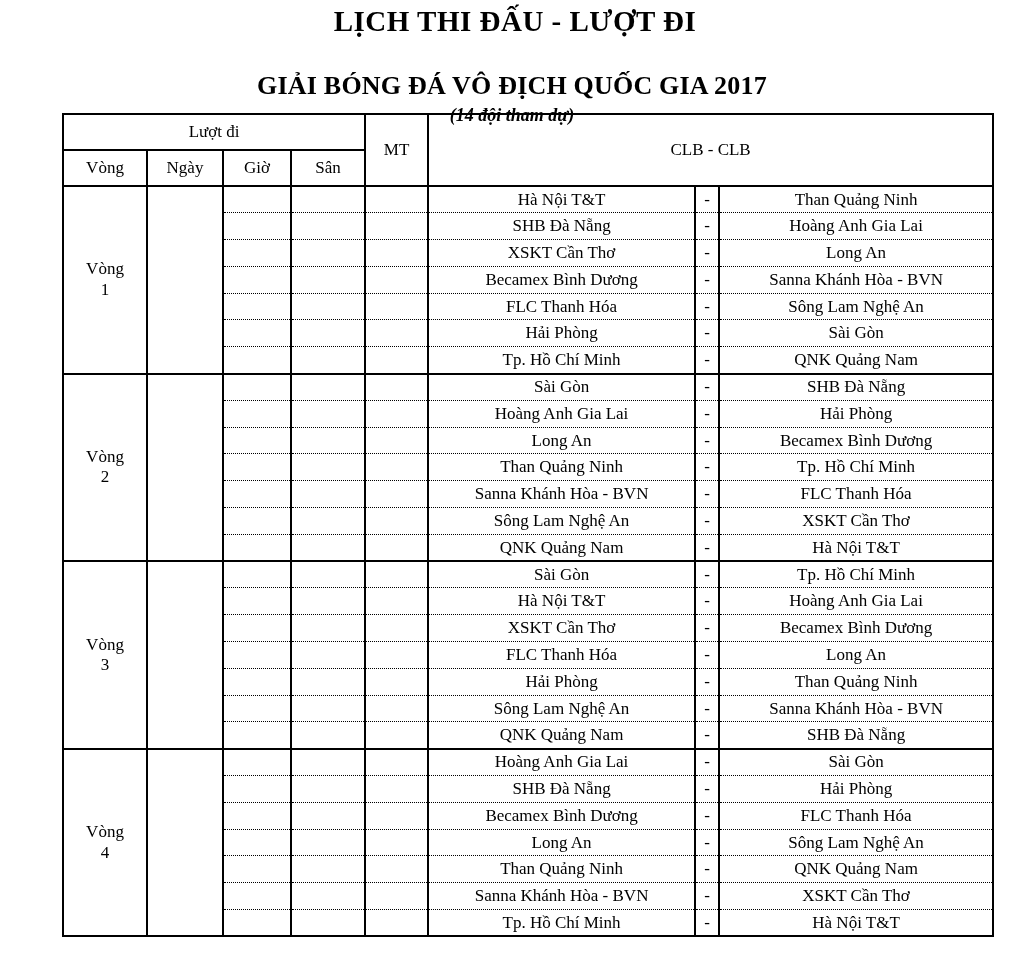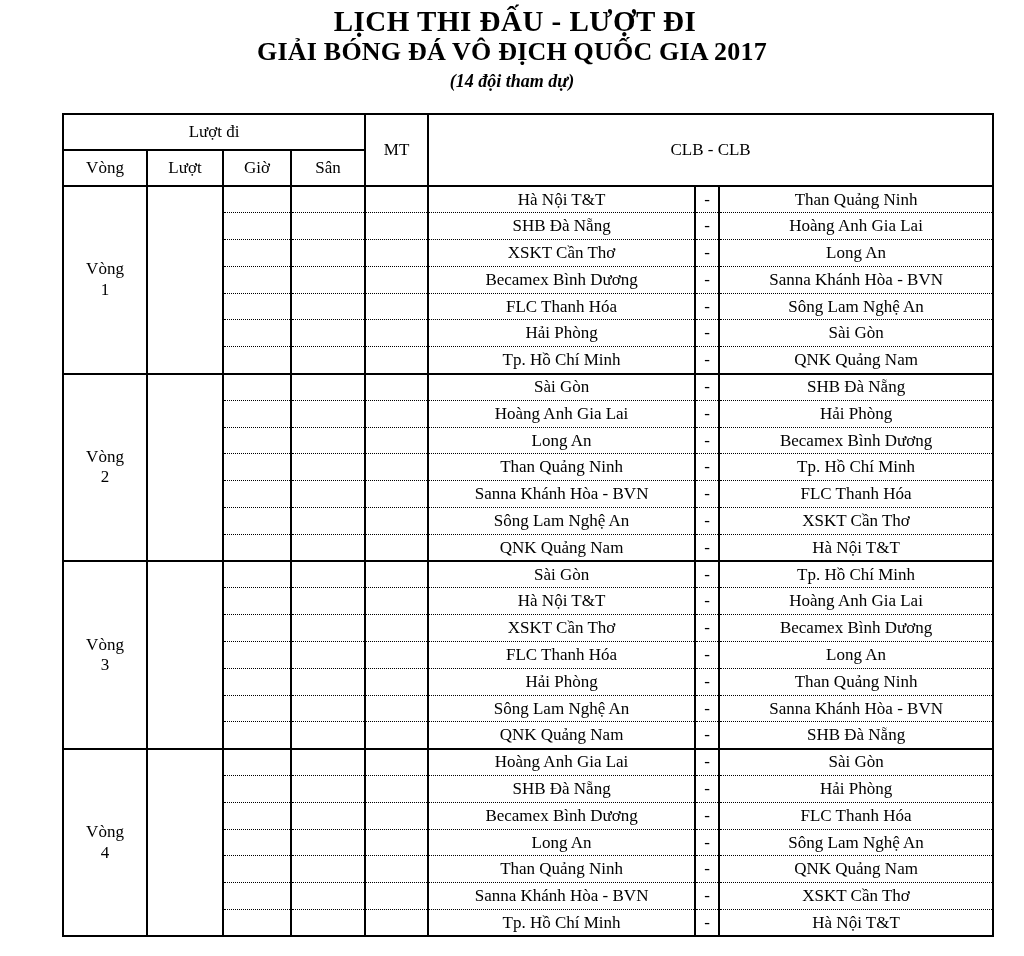--- a/index.html
+++ b/index.html
@@ -17,20 +17,21 @@
   
   .titles { text-align: center; padding-top: 6px; }
   .title-1 {
     font-size: 29px; font-weight: bold; letter-spacing: 0.5px;
     line-height: 1.08;
     margin-left: 6px;
   }
   .title-2 {
     font-size: 26px; font-weight: bold; letter-spacing: 0.2px;
     line-height: 1.12;
+    margin-top: 34px;
   }
   .title-3 {
     font-size: 18px; font-weight: bold; font-style: italic;
     line-height: 1.3; margin-top: 4px;
   }
 
   
   .tbl-wrap { position: absolute; left: 62px; top: 113px; width: 980px; }
 
   table.sched {
@@ -128,21 +129,21 @@
           <col class="c-away">
       </colgroup>
       <thead>
         <tr>
           <th class="hd-group" colspan="4">Lượt đi</th>
           <th class="hd-mt" rowspan="2">MT</th>
           <th class="hd-clb" colspan="3" rowspan="2">CLB - CLB</th>
         </tr>
         <tr>
           <th class="hd">Vòng</th>
-          <th class="hd">Lượt</th>
+          <th class="hd">Ngày</th>
           <th class="hd">Giờ</th>
           <th class="hd">Sân</th>
         </tr>
       </thead>
 
     <tbody class="round">
           <tr class="match">
             <td class="round-label" rowspan="7"><span>Vòng</span><br><span>1</span></td>
             <td class="round-blank" rowspan="7"></td>
             <td class="cell-small sep-strong"></td>

